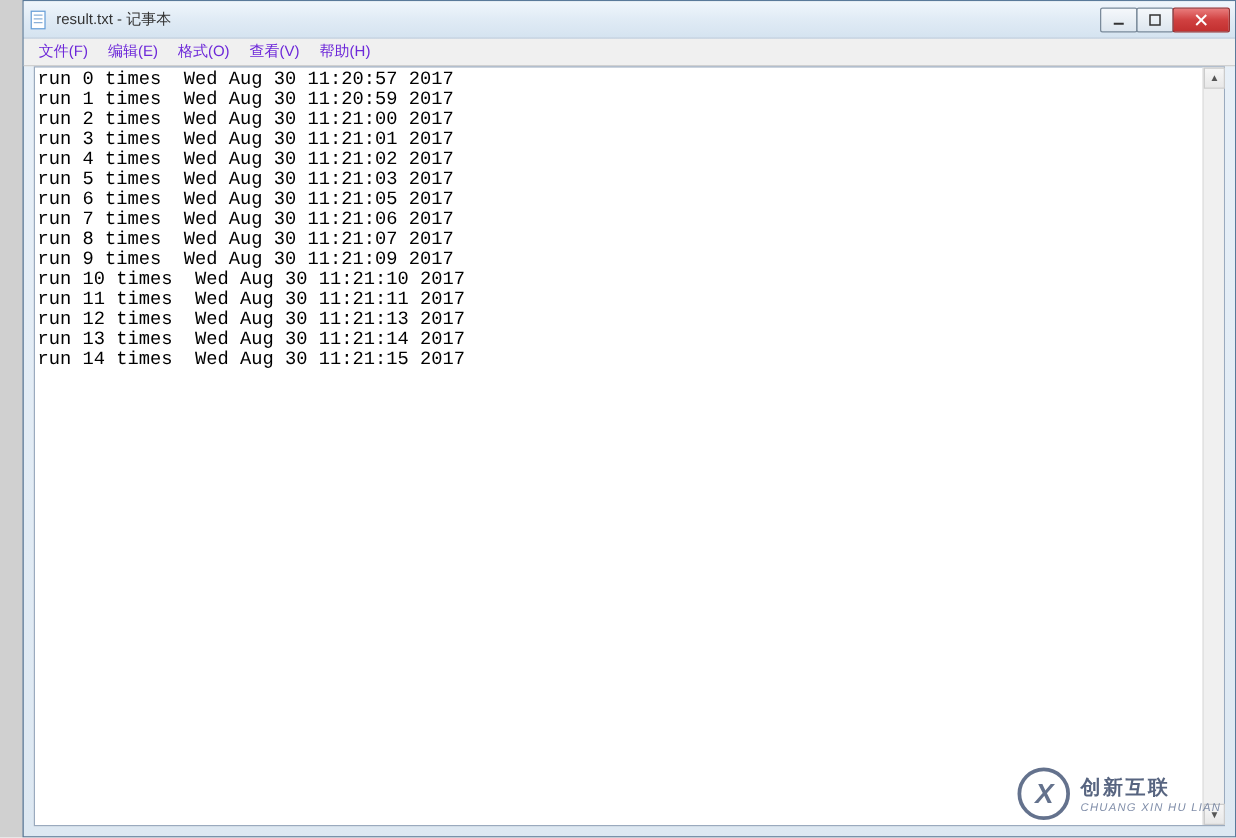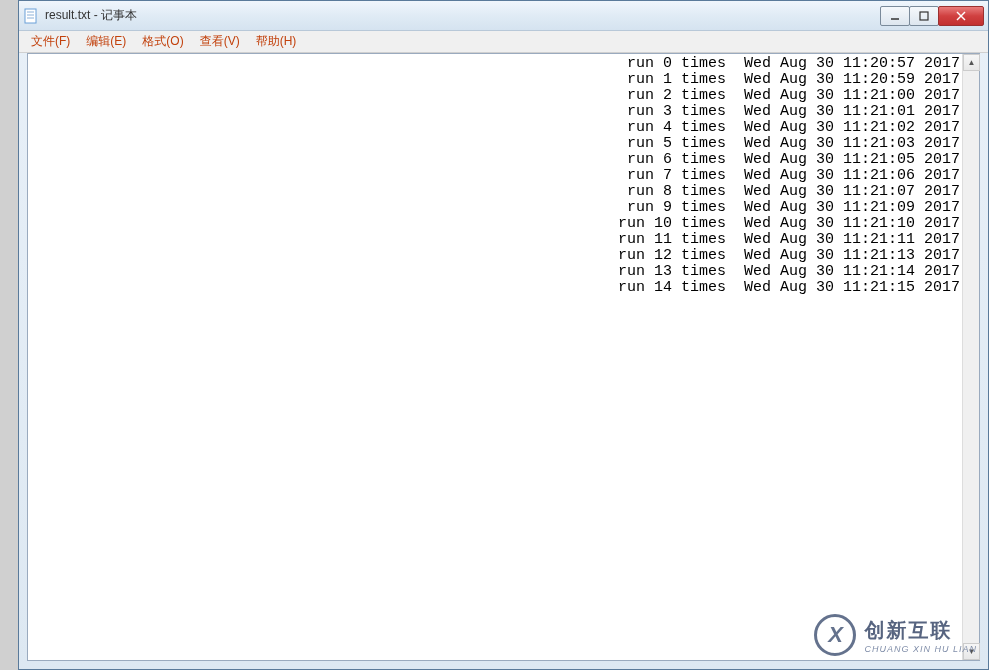--- a/index.html
+++ b/index.html
@@ -65,21 +65,21 @@
       height: 22px;
       background: #f0f0f0;
       display: flex;
       align-items: center;
       padding: 0 4px;
       border-bottom: 1px solid #d0d0d0;
       font-size: 12px;
     }
     .menu-item {
       padding: 4px 8px;
-      color: #c2410c;
+      color: #6d28d9;
       cursor: default;
     }
     .content-area {
       flex: 1;
       margin: 0 8px 8px 8px;
       background: #fff;
       border: 1px solid #9aaabe;
       position: relative;
       display: flex;
     }
@@ -128,23 +128,23 @@
       display: flex;
       align-items: center;
       justify-content: center;
       font-weight: bold;
       font-size: 22px;
       color: #4a5a7a;
       font-style: italic;
       background: #fff;
     }
     .wm-text { display:flex; flex-direction:column; }
-    .wm-cn { font-size: 20px; font-weight: bold; color: #3a4a6a; letter-spacing: 2px; }
+    .wm-cn { font-size: 16px; font-weight: bold; color: #3a4a6a; letter-spacing: 2px; }
     .wm-en { font-size: 9px; color: #6a7a9a; letter-spacing: 1px; font-style: italic; }
-    .line { display:block;text-align:right; }
+    .line { display:block; }
   </style>
 </head>
 <body>
 
 <div class="window">
   <div class="titlebar">
     <span class="titlebar-icon">
       <svg width="16" height="16" viewBox="0 0 16 16">
         <rect x="2" y="1" width="11" height="14" fill="#fff" stroke="#6aa0d8" stroke-width="1"></rect>
         <line x1="4" y1="4" x2="11" y2="4" stroke="#8ab0d8" stroke-width="1"></line>

